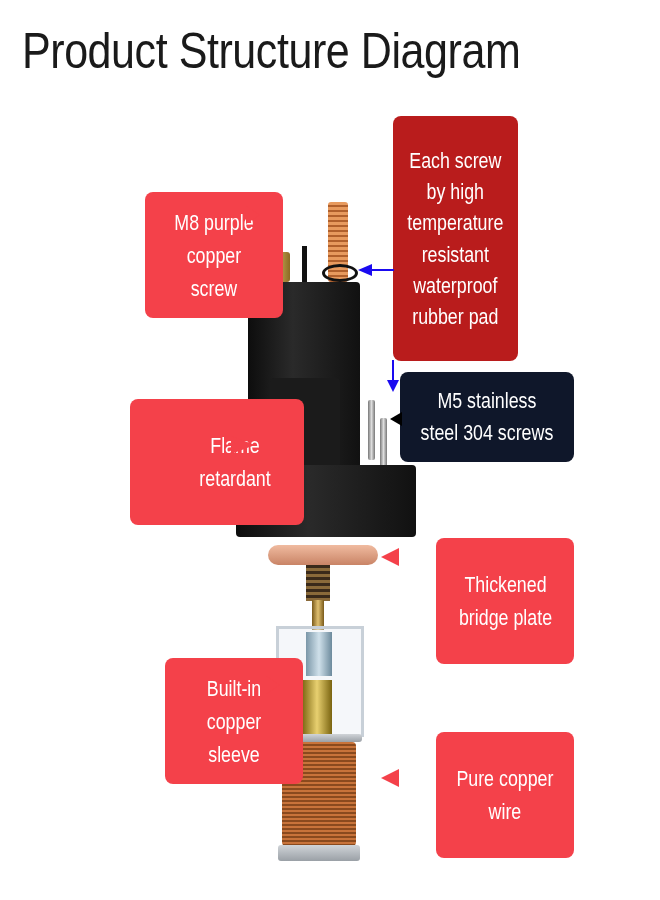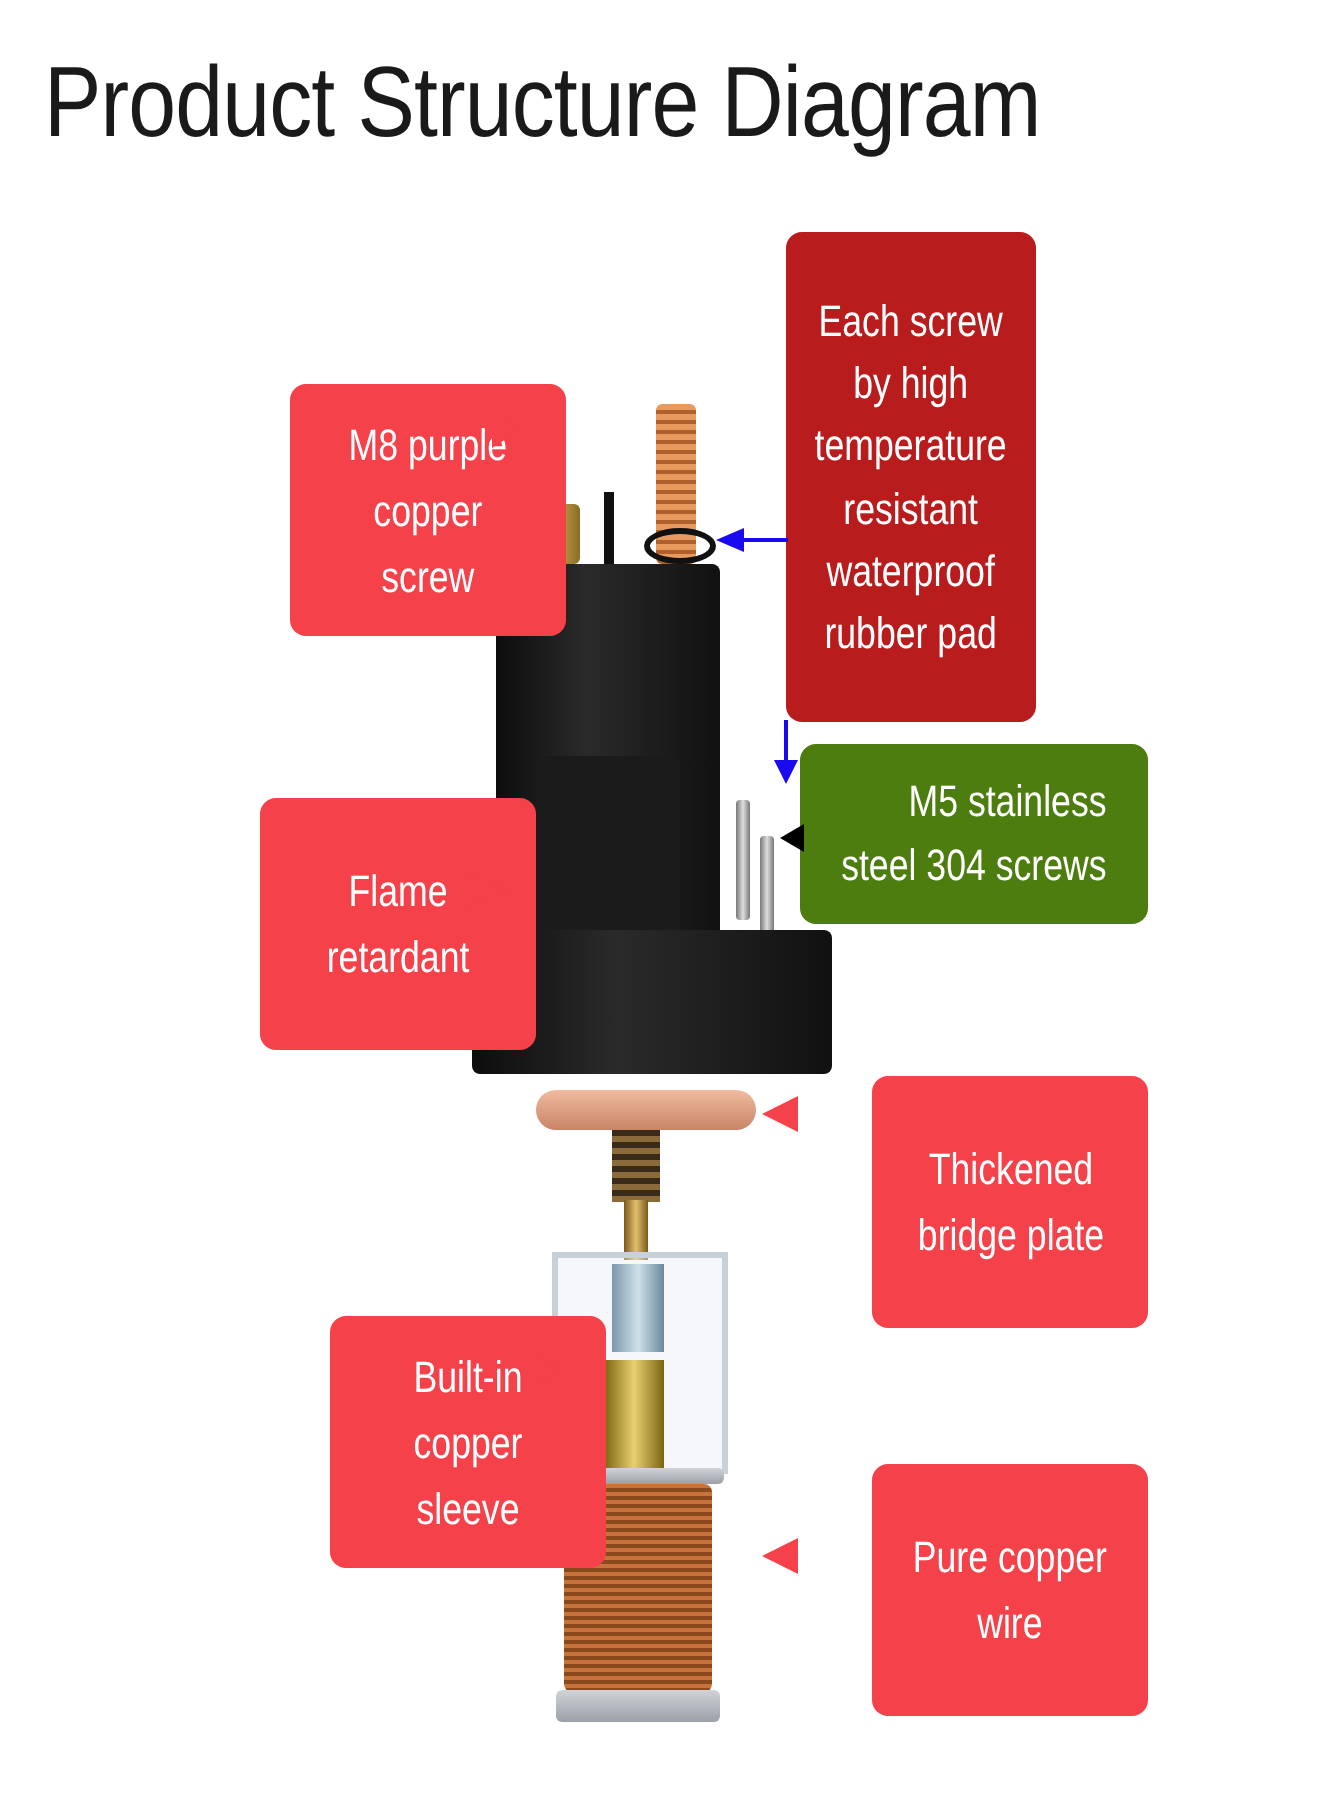--- a/index.html
+++ b/index.html
@@ -2,21 +2,21 @@
 <html><head>
 <meta charset="utf-8">
 <style>
   html, body { margin:0; padding:0; background:#ffffff; }
   body { width:660px; height:900px; position:relative; overflow:hidden; font-family:"Liberation Sans", sans-serif; }
   .title { position:absolute; left:22px; top:22px; font-size:50px; color:#1a1a1a; letter-spacing:-0.5px; transform:scaleX(0.86); transform-origin:left top; white-space:nowrap; }
   .callout { position:absolute; color:#fff; border-radius:8px; display:flex; align-items:center; justify-content:center; text-align:center; font-size:22px; line-height:1.5; }
   .callout span { display:block; transform:scaleX(0.9); }
   .red { background:#f4414a;margin-left:37px; }
   .blue { background:#b91c1c; }
-  .black { background:#4d7c0f;text-align:right; }
+  .black { background:#0f172a; }
   .tri { position:absolute; width:0; height:0; }
   .tri-right { border-top:9px solid transparent; border-bottom:9px solid transparent; border-left:18px solid #f4414a; }
   .tri-left { border-top:9px solid transparent; border-bottom:9px solid transparent; border-right:18px solid #f4414a; }
   .tri-left-black { border-top:7px solid transparent; border-bottom:7px solid transparent; border-right:12px solid #000; }
   
   .part { position:absolute; }
   .screw { background:repeating-linear-gradient(180deg,#e79a5e 0 3px,#b0602c 3px 5px); border-radius:3px; }
   .body-black { background:linear-gradient(90deg,#0d0d0d,#2a2a2a 40%,#111); border-radius:4px; }
   .nut { background:linear-gradient(90deg,#9c7a2a,#e8d27a 50%,#8d6a22); border-radius:3px; }
   .bridge { background:linear-gradient(180deg,#f0bba0,#c98466); border-radius:10px; }
@@ -81,21 +81,21 @@
 <div style="position:absolute;left:387px;top:380px;width:0;height:0;border-left:6px solid transparent;border-right:6px solid transparent;border-top:12px solid #1a0af0;"></div>
 
 <div class="callout black" style="left:400px;top:372px;width:174px;height:90px;line-height:1.45;">
   <span>
     <span>M5 stainless</span>
     <span>steel 304 screws</span>
   </span>
 </div>
 <div class="tri tri-left-black" style="left:390px;top:412px;"></div>
 
-<div class="callout red" style="left:93px;top:399px;width:138px;height:126px;">
+<div class="callout red" style="left:93px;top:399px;width:138px;height:126px;padding-left:36px;">
   <span>
     <span>Flame</span>
     <span>retardant</span>
   </span>
 </div>
 <div class="tri tri-right" style="left:231px;top:436px;border-left-width:24px;"></div>
 
 <div class="callout red" style="left:399px;top:538px;width:138px;height:126px;">
   <span>
     <span>Thickened</span>

